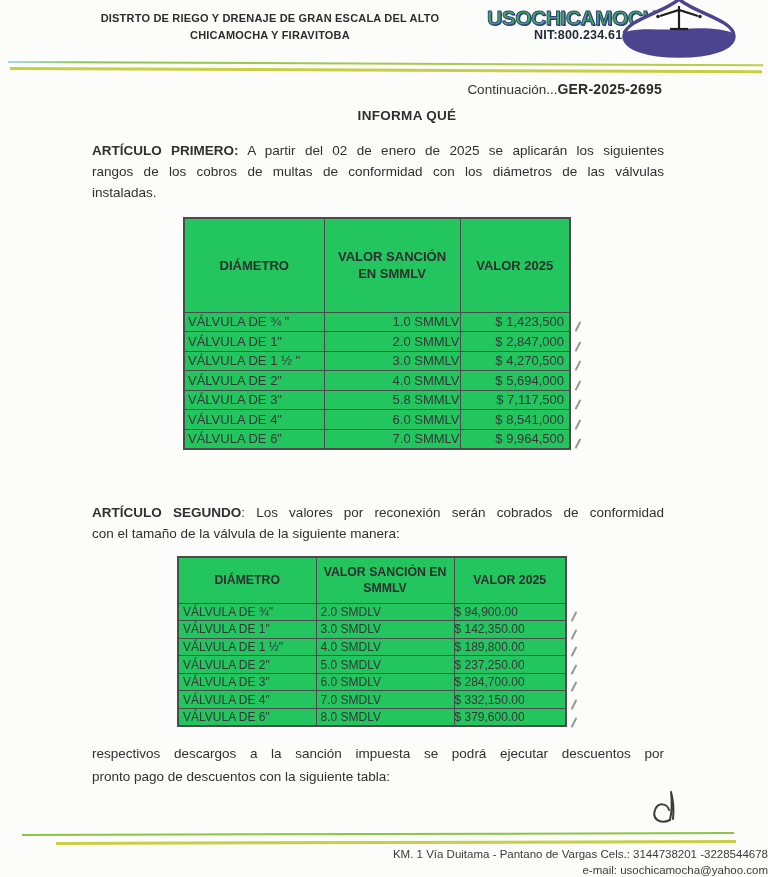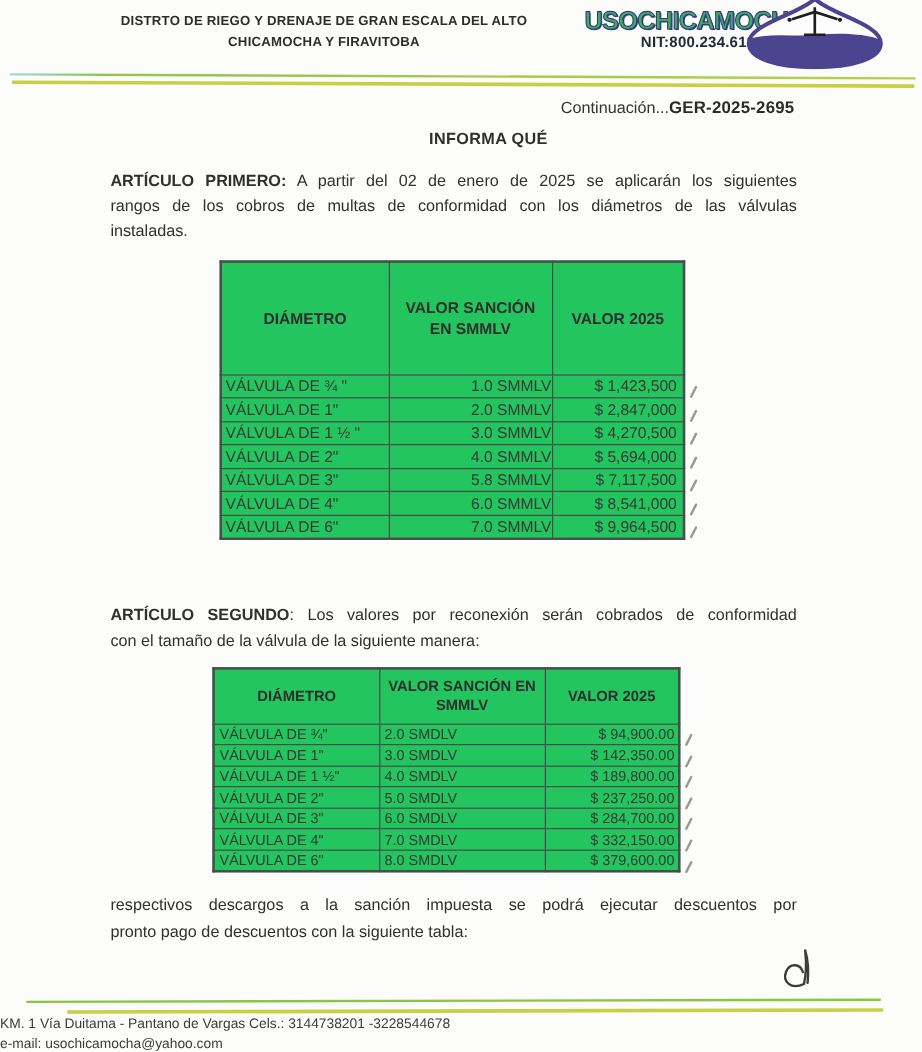--- a/index.html
+++ b/index.html
@@ -58,38 +58,38 @@
   .t1 .w0{width:140px;} .t1 .w1{width:136px;} .t1 .w2{width:110px;}
   .t1 td.c0{text-align:left;padding-left:3px;}
   .t1 td.c1{text-align:right;}
   .t1 td.c2{text-align:right;padding-right:5px;padding-left:27px;}
   .t2{position:absolute;left:177px;top:556px;width:388px;border:2px solid var(--border_gray);}
   .t2 th{font-size:12.3px;height:46px;line-height:16px;}
   .t2 td{font-size:12px;height:17.6px;color:#373737;}
   .t2 .w0{width:138px;} .t2 .w1{width:138px;} .t2 .w2{width:112px;}
   .t2 td.c0{text-align:left;padding-left:4px;}
   .t2 td.c1{text-align:left;padding-left:4px;}
-  .t2 td.c2{text-align:right;padding-right:3px;}
+  .t2 td.c2{text-align:left;padding-right:3px;}
 
   
   .slashcol{position:absolute;width:14px;}
   .s1{left:573px;top:321px;height:140px;}
   .s2{left:569px;top:611px;height:126px;}
   .slash{position:absolute;left:4px;width:1.8px;height:11px;background:#868686;
        transform:rotate(27deg);border-radius:1px;opacity:.85;}
 
   
   .mark{position:absolute;left:646px;top:789px;}
 
   
   .fruleA{position:absolute;left:22px;top:833px;width:712px;height:2px;
        background:var(--rule_green);transform:rotate(-.15deg);}
   .fruleB{position:absolute;left:56px;top:841px;width:680px;height:2.5px;
        background:var(--rule_yellow);transform:rotate(-.15deg);}
-  .fline{position:absolute;left:0;width:768px;text-align:left;font-size:11.5px;color:#3b3b3b;}
+  .fline{position:absolute;left:0;width:768px;text-align:right;font-size:11.5px;color:#3b3b3b;}
   .f1{top:848px;}
   .f2{top:864px;}
 </style>
 </head>
 <body>
 
 <div class="page">
 
   <div class="org">
     <div>DISTRTO DE RIEGO Y DRENAJE DE GRAN ESCALA DEL ALTO</div>

